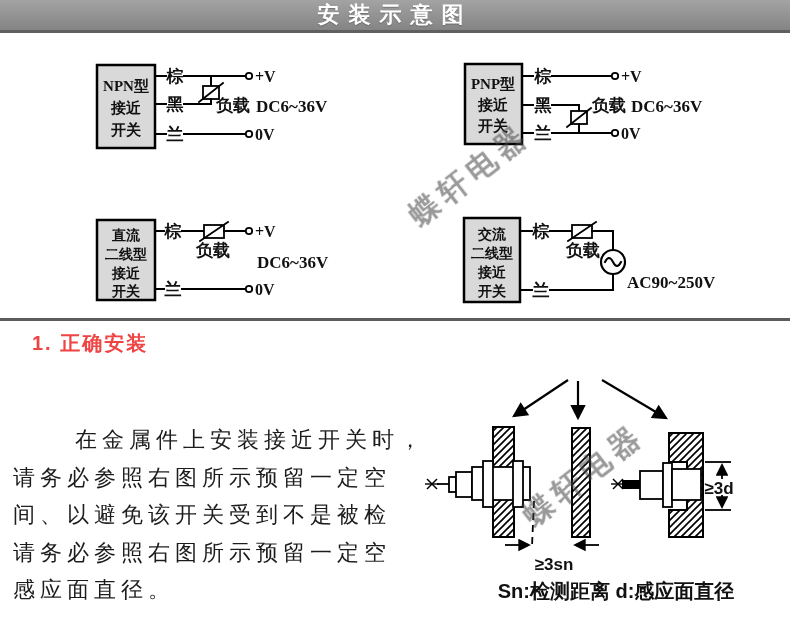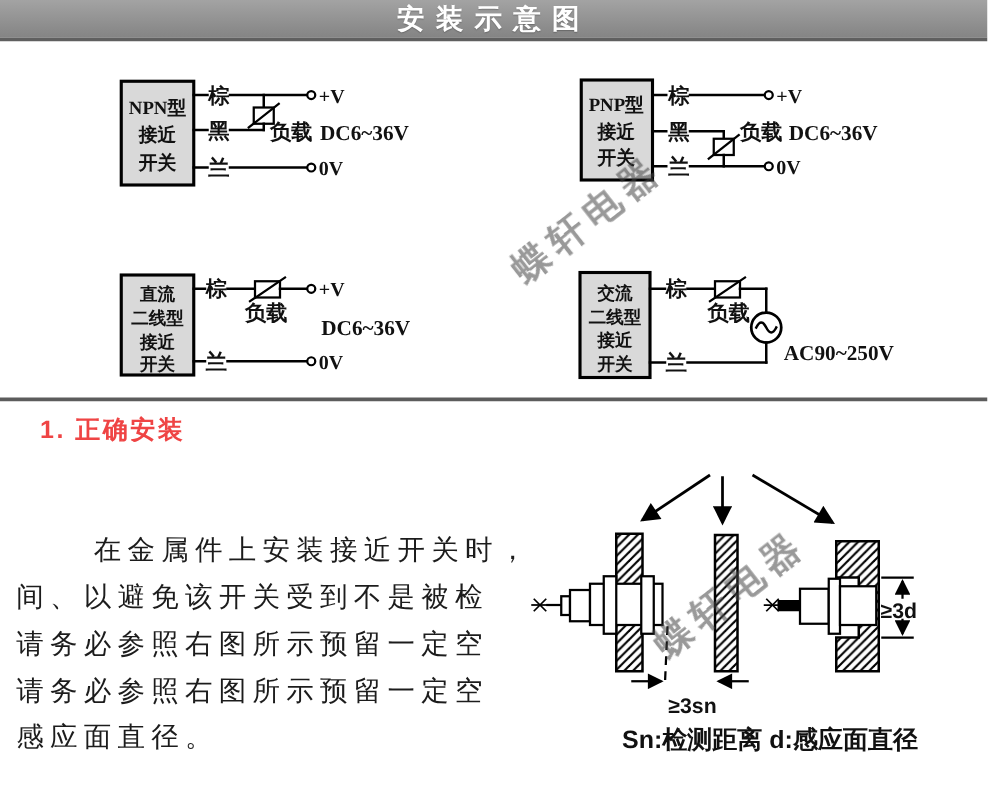--- a/index.html
+++ b/index.html
@@ -174,22 +174,22 @@
 <div class="titlebar">
   <span>安装示意图</span>
 </div>
 
 <div class="divider"></div>
 
 <div class="heading">1. 正确安装</div>
 
 <div class="para">
   <div class="pline indent">在金属件上安装接近开关时，</div>
+  <div class="pline">请务必参照右图所示预留一定空</div>
   <div class="pline">间、以避免该开关受到不是被检</div>
-  <div class="pline">请务必参照右图所示预留一定空</div>
   <div class="pline">请务必参照右图所示预留一定空</div>
   <div class="pline">感应面直径。</div>
 </div>
 
 <svg id="install-svg" width="790" height="278" viewBox="0 350 790 278">
   <defs>
     <pattern id="hatch" width="7" height="7" patternUnits="userSpaceOnUse">
       <rect width="7" height="7" fill="#fff"></rect>
       <path d="M0,7 L7,0" stroke="#000" stroke-width="1.7"></path>
       <path d="M-1,1 L1,-1" stroke="#000" stroke-width="1.7"></path>

